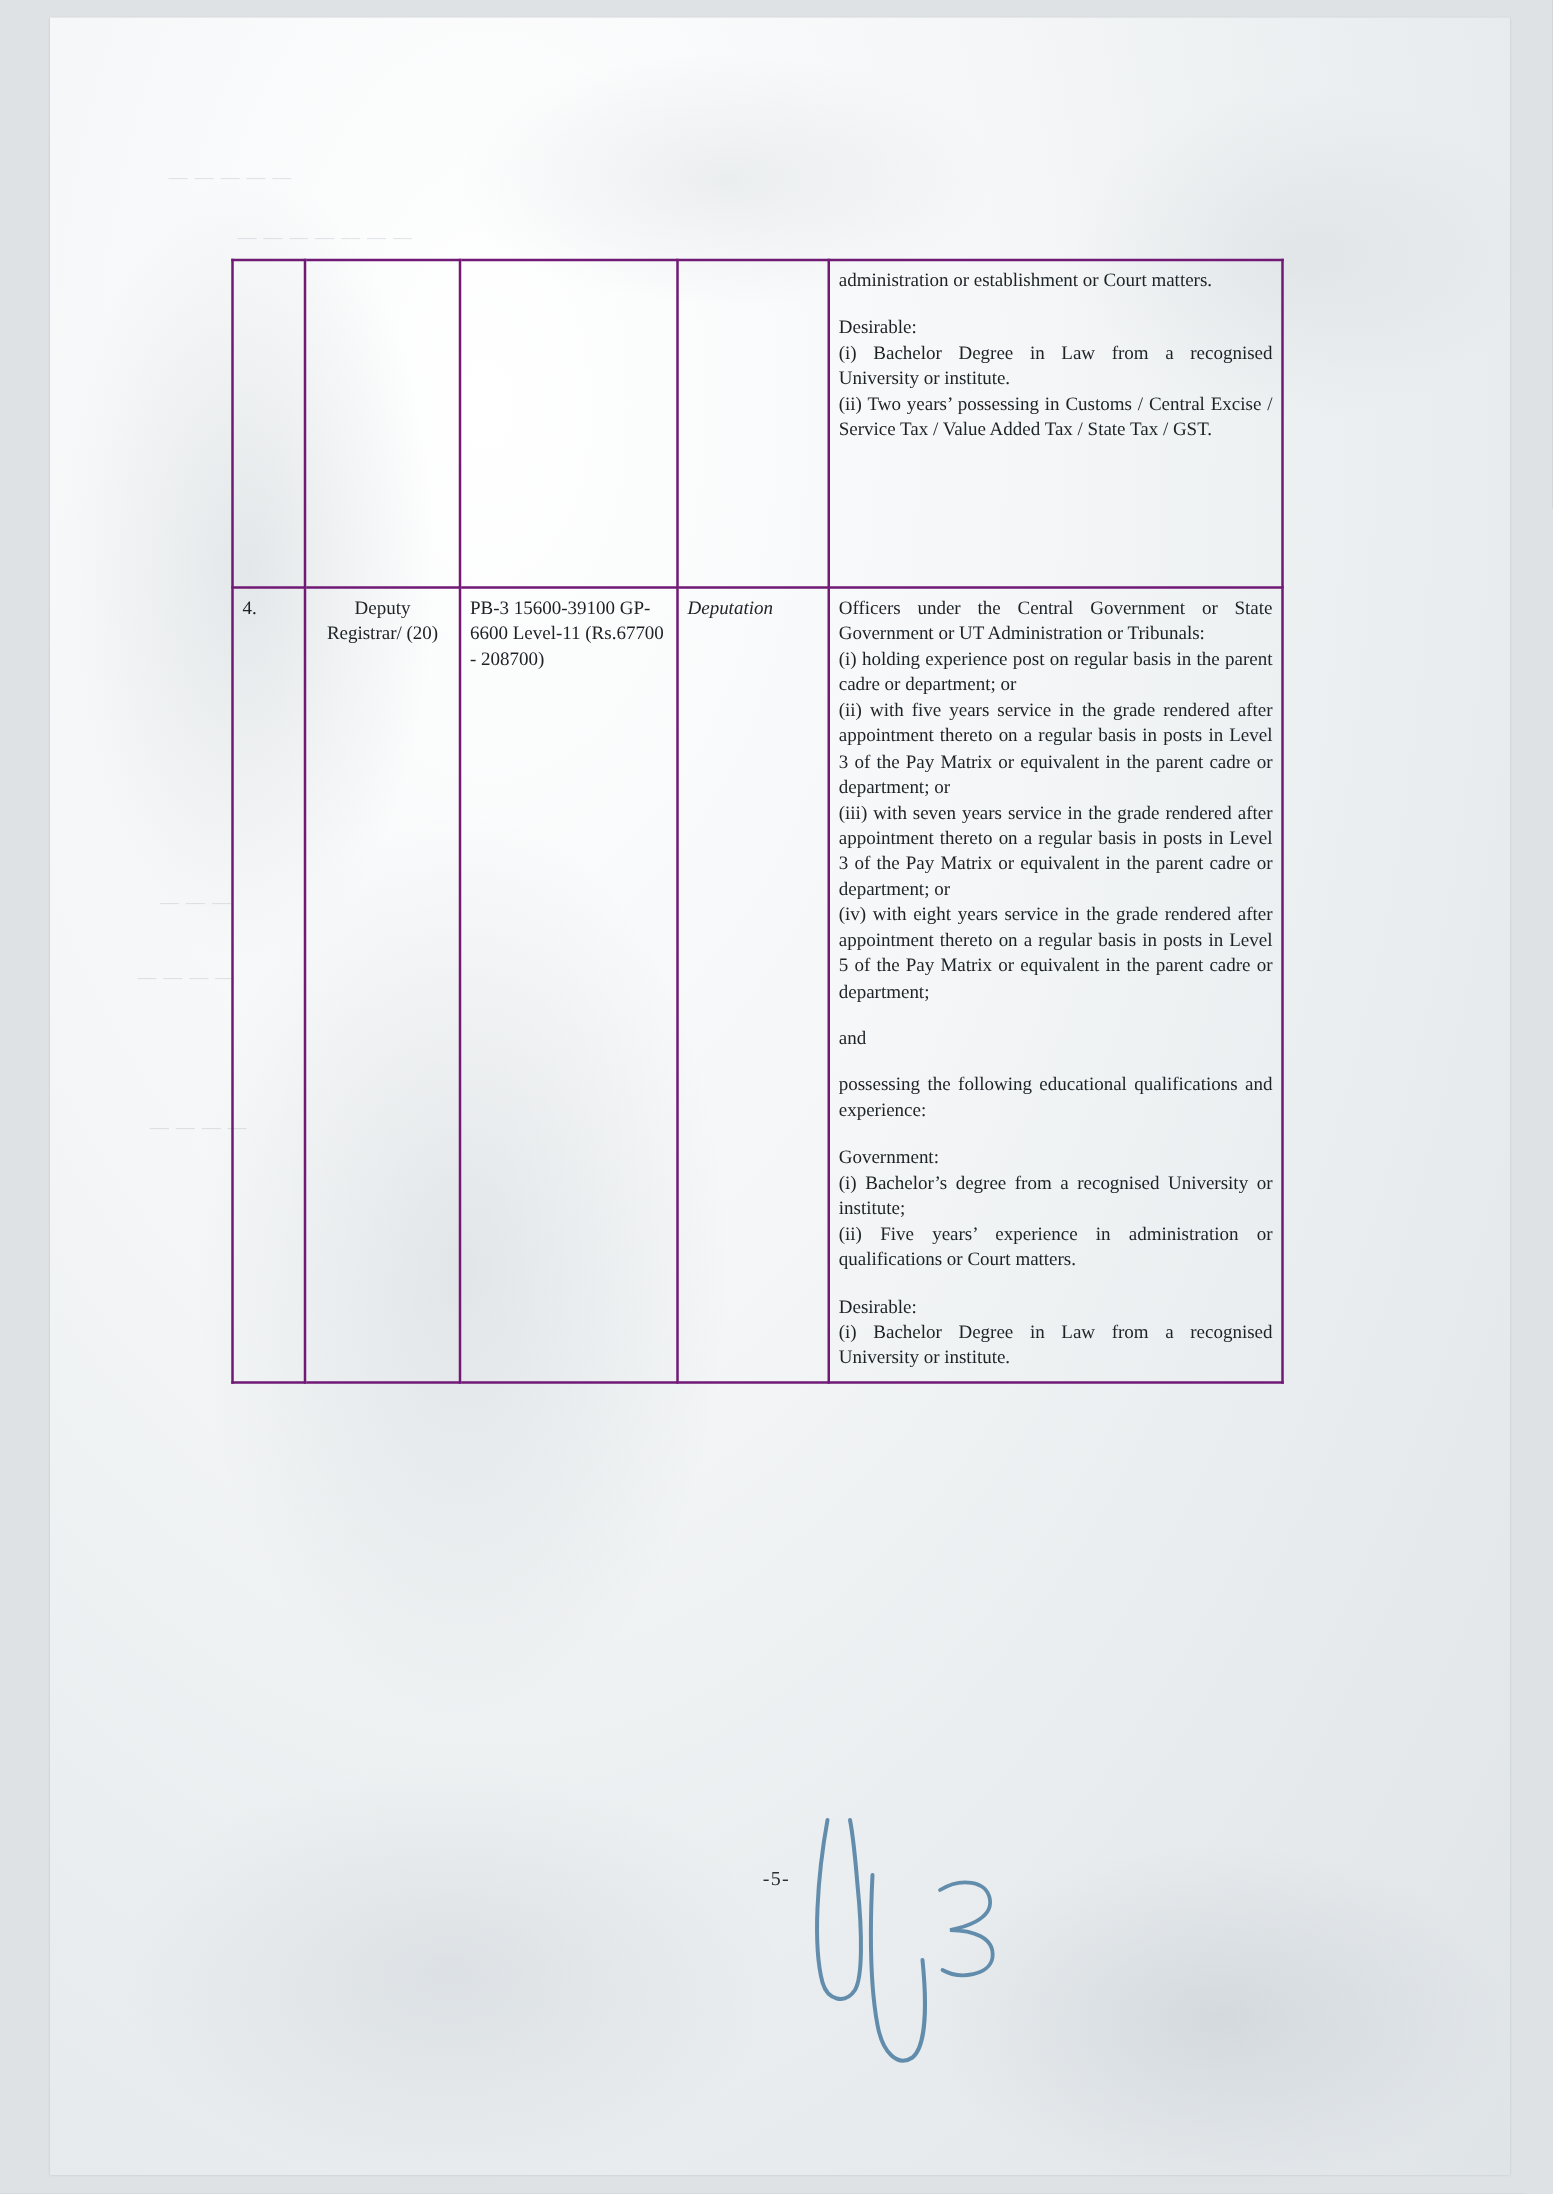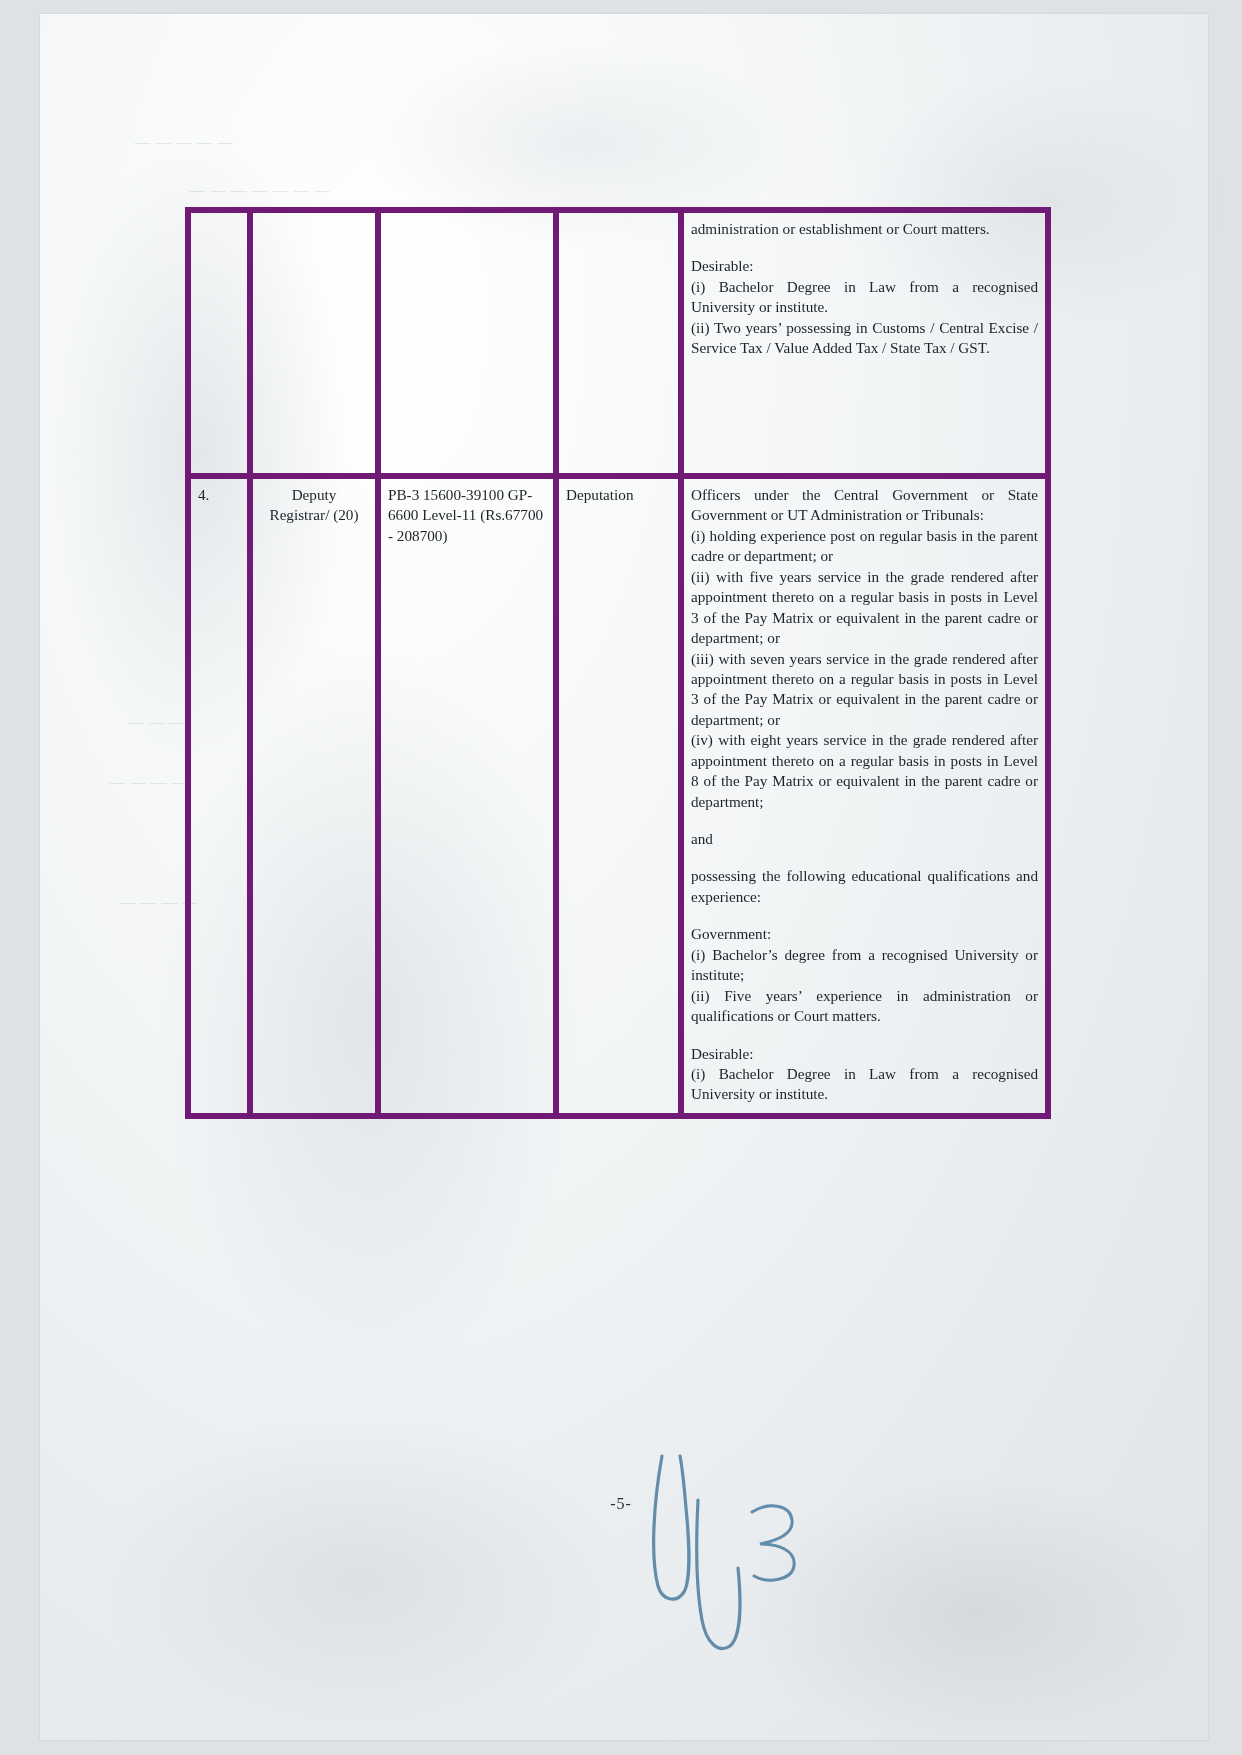--- a/index.html
+++ b/index.html
@@ -60,32 +60,32 @@
   
   .tbl {
     position: absolute;
     left: 185px;
     top: 207px;
     width: 760px;
     border-collapse: collapse;
     table-layout: fixed;
   }
   .tbl td {
-    border: 6px solid #701a75;
+    border: 2px solid #701a75;
     vertical-align: top;
     padding: 6px 7px 8px 7px;
     color: #1d2226;
     font-size: 15.2px;
     line-height: 1.345;
     background: transparent;
   }
   .c-sn   { width: 42px;  text-align: left; }
   .c-post { width: 108px; text-align: center; }
   .c-pay  { width: 158px; }
-  .c-mode { width: 105px; }
+  .c-mode { width: 105px; font-style: italic; }
   .c-elig { width: 347px; text-align: justify; }
 
   .just { text-align: justify; text-justify: inter-word; }
   .blk  { margin: 0; }
   .gap  { height: 17px; }
 
   
   .row-cont td { height: 246px; }
 
   
@@ -149,21 +149,21 @@
       <tr>
         <td class="c-sn">4.</td>
         <td class="c-post">Deputy Registrar/ (20)</td>
         <td class="c-pay">PB-3 15600-39100 GP-6600 Level-11 (Rs.67700 - 208700)</td>
         <td class="c-mode">Deputation</td>
         <td class="c-elig">
           <p class="blk just">Officers under the Central Government or State Government or UT Administration or Tribunals:</p>
           <p class="blk just">(i) holding experience post on regular basis in the parent cadre or department; or</p>
           <p class="blk just">(ii) with five years service in the grade rendered after appointment thereto on a regular basis in posts in Level 3 of the Pay Matrix or equivalent in the parent cadre or department; or</p>
           <p class="blk just">(iii) with seven years service in the grade rendered after appointment thereto on a regular basis in posts in Level 3 of the Pay Matrix or equivalent in the parent cadre or department; or</p>
-          <p class="blk just">(iv) with eight years service in the grade rendered after appointment thereto on a regular basis in posts in Level 8 of the Pay Matrix or equivalent in the parent cadre or department;</p>
+          <p class="blk just">(iv) with eight years service in the grade rendered after appointment thereto on a regular basis in posts in Level 5 of the Pay Matrix or equivalent in the parent cadre or department;</p>
           <div class="gap"></div>
           <p class="blk">and</p>
           <div class="gap"></div>
           <p class="blk just">possessing the following educational qualifications and experience:</p>
           <div class="gap"></div>
           <p class="blk">Government:</p>
           <p class="blk just">(i) Bachelor’s degree from a recognised University or institute;</p>
           <p class="blk just">(ii) Five years’ experience in administration or qualifications or Court matters.</p>
           <div class="gap"></div>
           <p class="blk">Desirable:</p>

